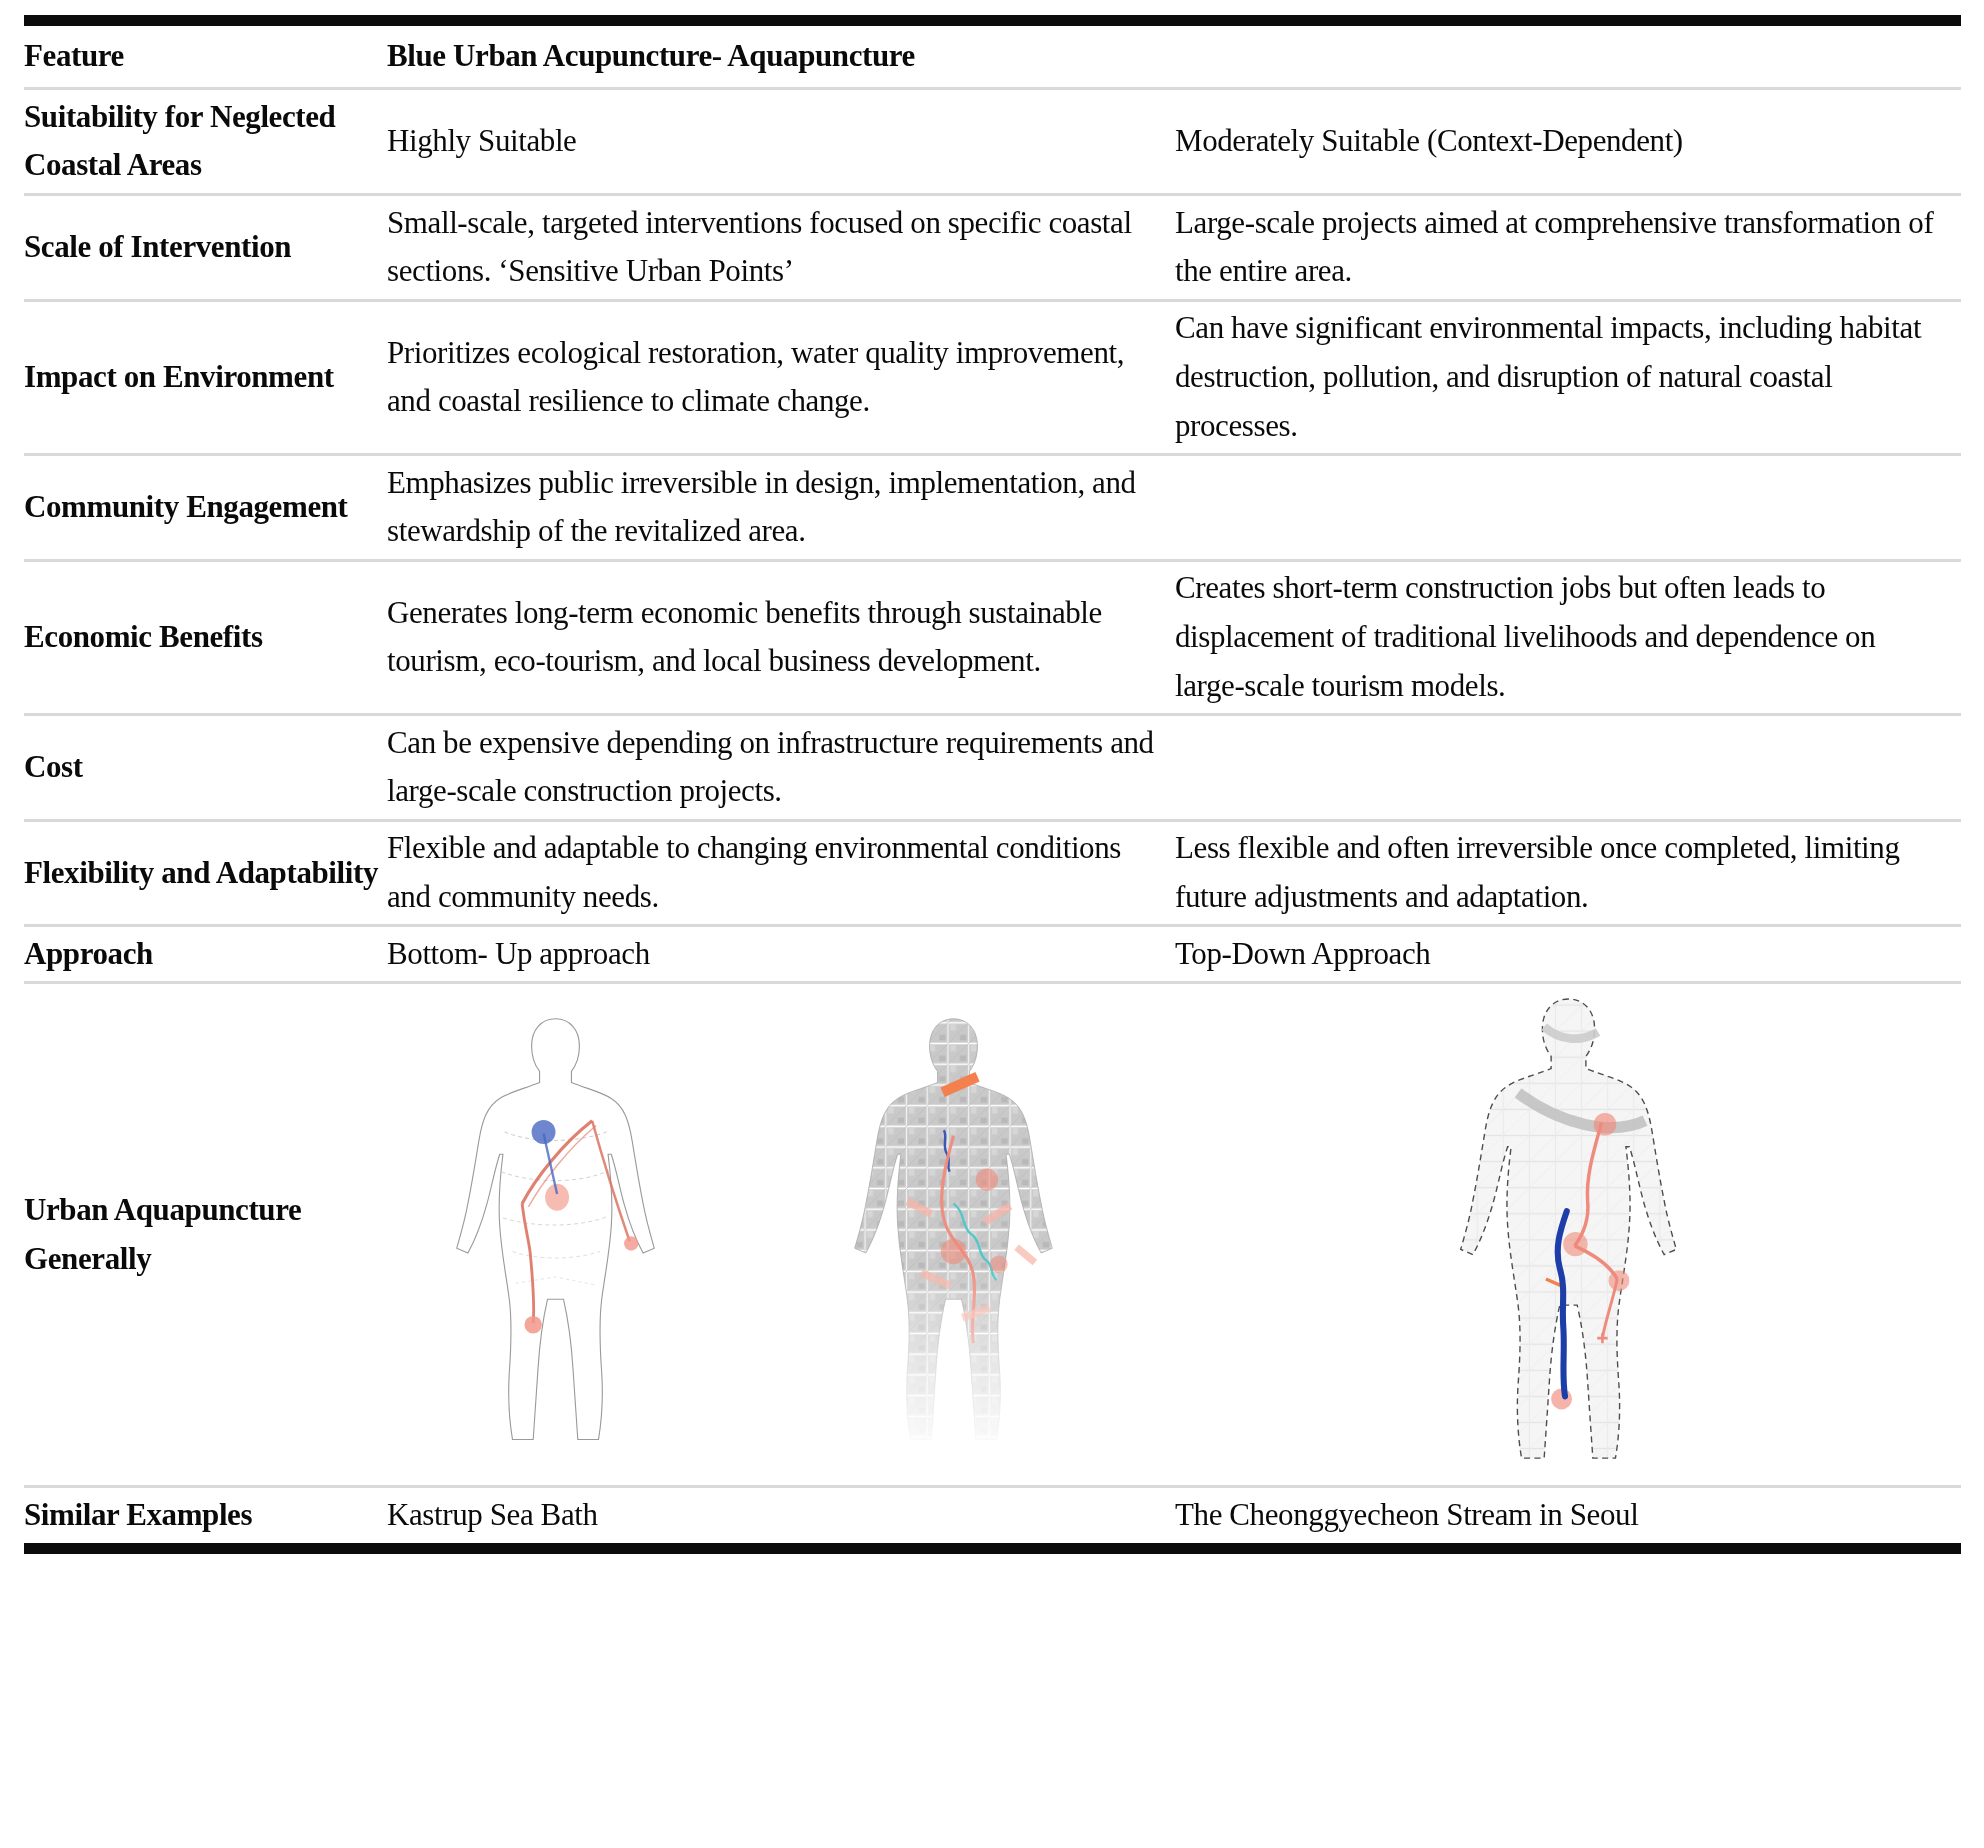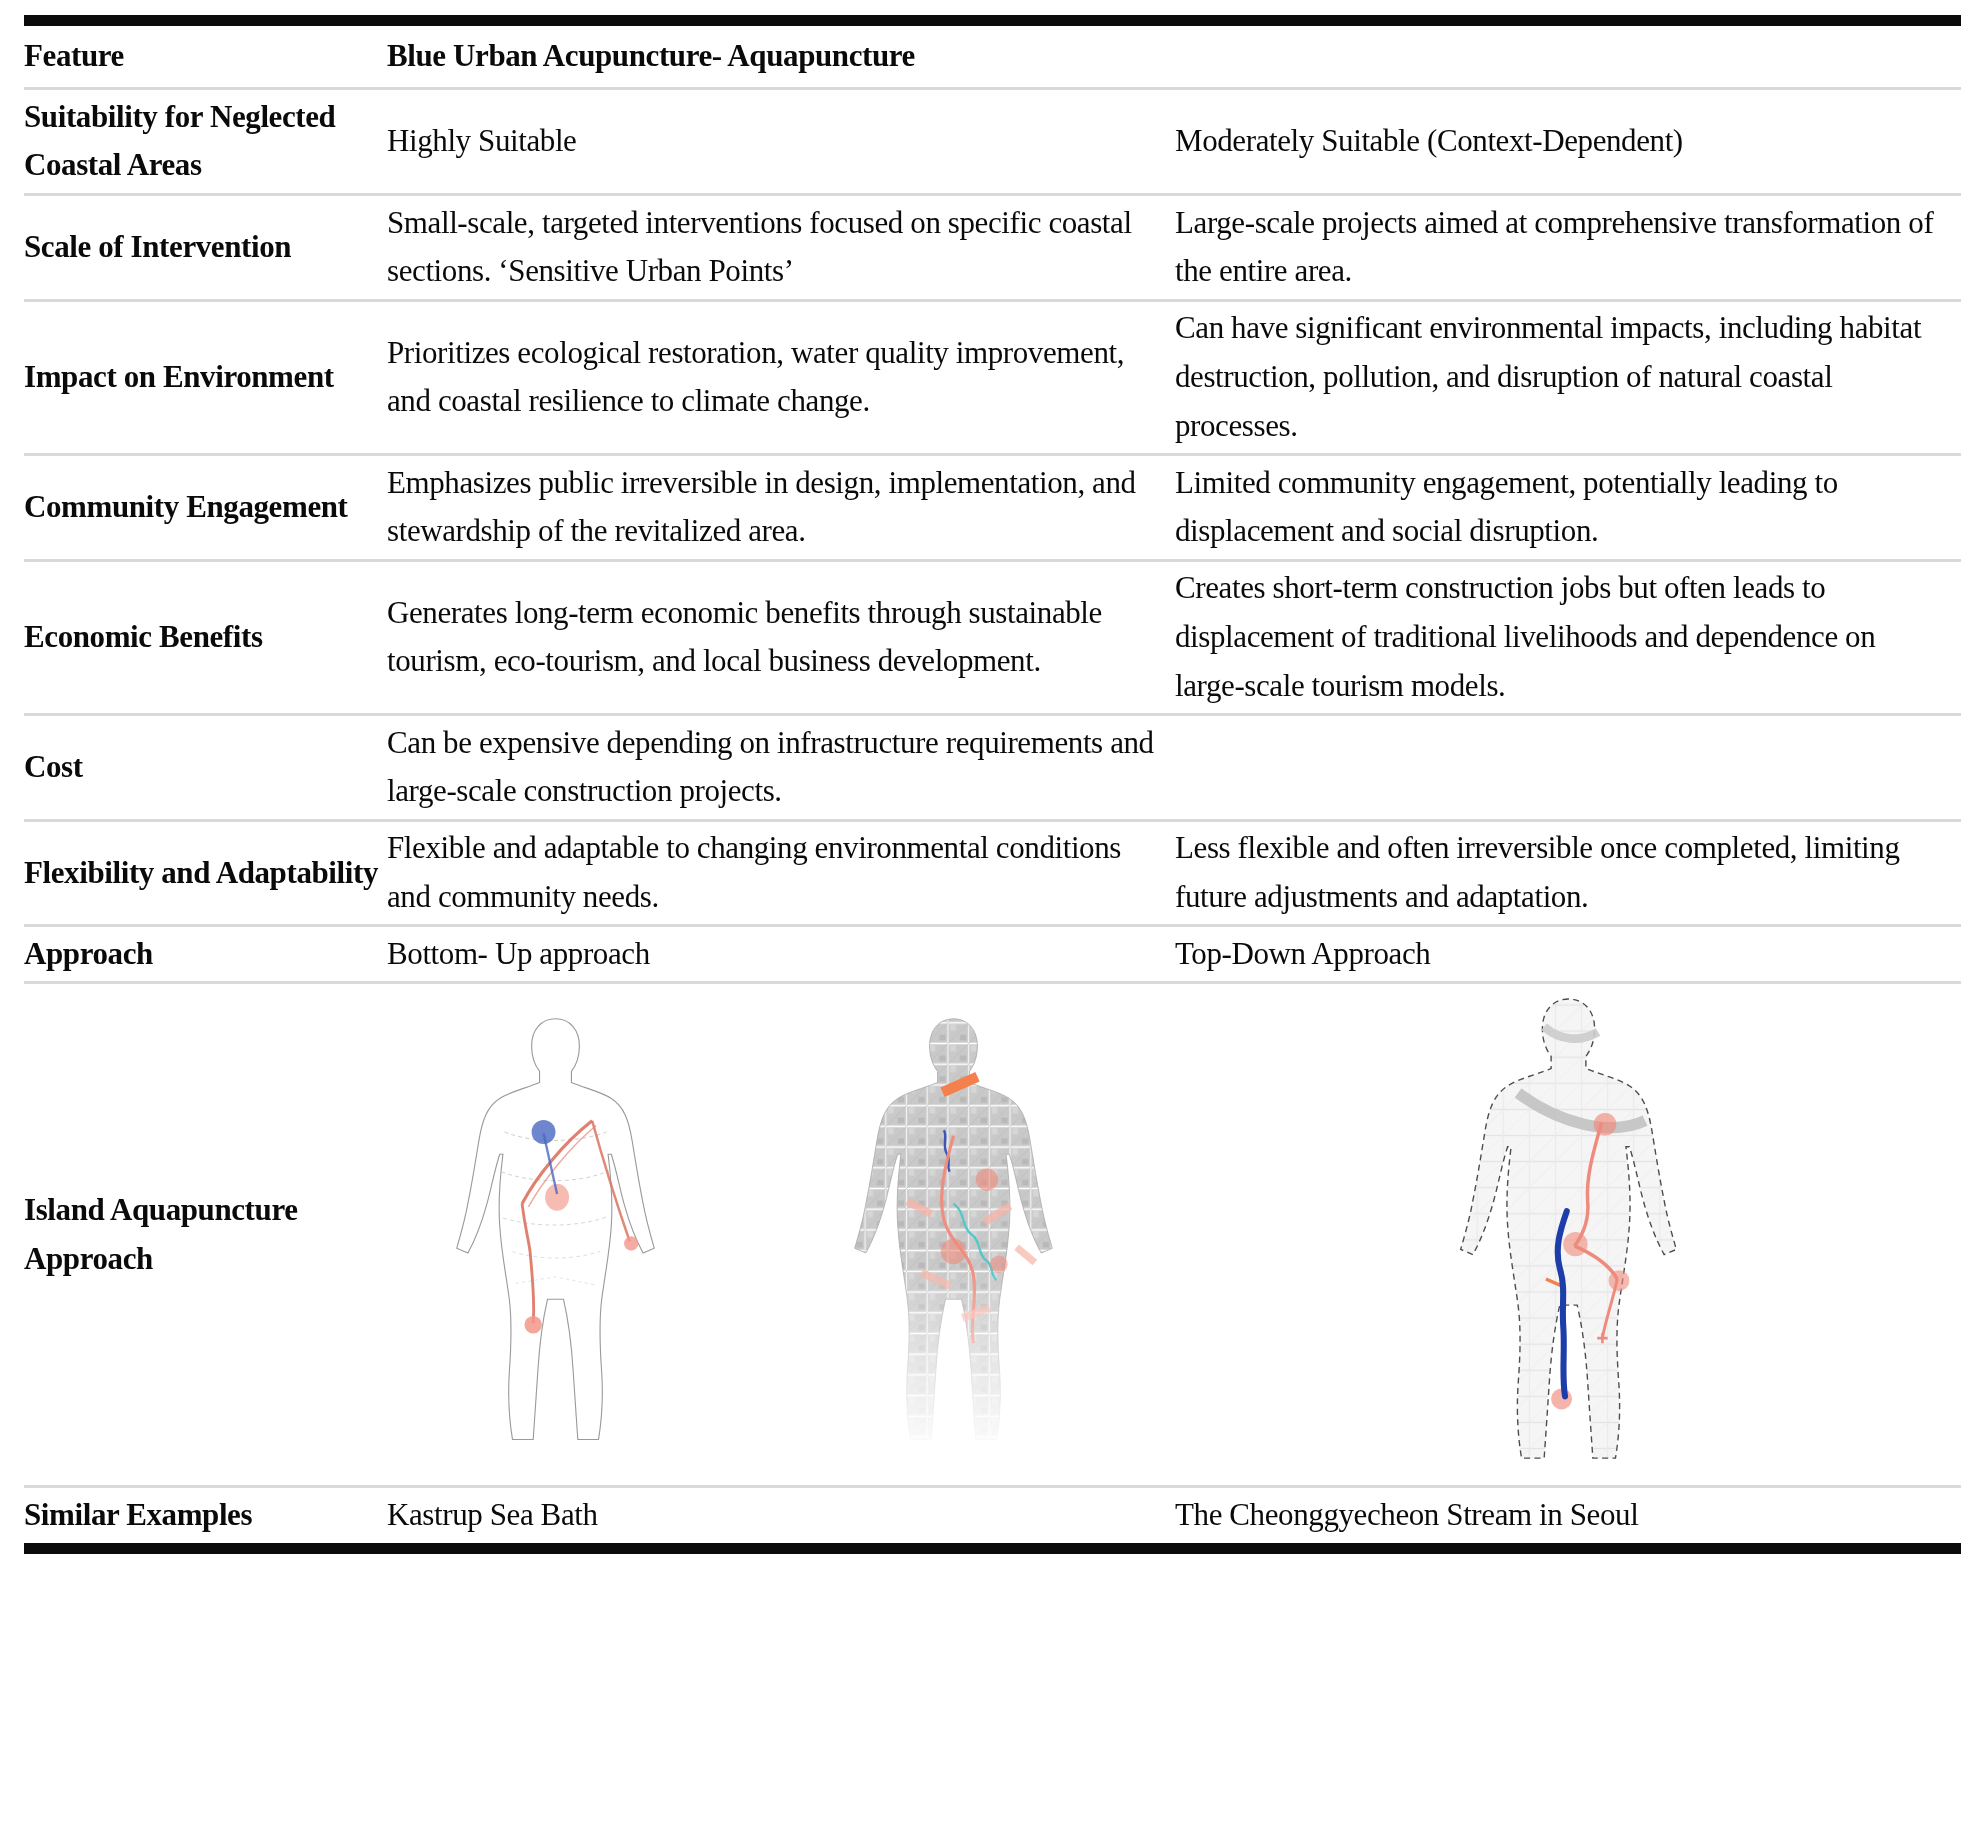--- a/index.html
+++ b/index.html
@@ -82,21 +82,20 @@
 
     <div class="grid row">
       <div class="cell feature-cell">Impact on Environment</div>
       <div class="cell">Prioritizes ecological restoration, water quality improvement, and coastal resilience to climate change.</div>
       <div class="cell">Can have significant environmental impacts, including habitat destruction, pollution, and disruption of natural coastal processes.</div>
     </div>
 
     <div class="grid row">
       <div class="cell feature-cell">Community Engagement</div>
       <div class="cell">Emphasizes public irreversible in design, implementation, and stewardship of the revitalized area.</div>
-      <div class="cell">Limited community engagement, potentially leading to displacement and social disruption.</div>
     </div>
 
     <div class="grid row">
       <div class="cell feature-cell">Economic Benefits</div>
       <div class="cell">Generates long-term economic benefits through sustainable tourism, eco-tourism, and local business development.</div>
       <div class="cell">Creates short-term construction jobs but often leads to displacement of traditional livelihoods and dependence on large-scale tourism models.</div>
     </div>
 
     <div class="grid row">
       <div class="cell feature-cell">Cost</div>
@@ -109,21 +108,21 @@
       <div class="cell">Less flexible and often irreversible once completed, limiting future adjustments and adaptation.</div>
     </div>
 
     <div class="grid row">
       <div class="cell feature-cell">Approach</div>
       <div class="cell">Bottom- Up approach</div>
       <div class="cell">Top-Down Approach</div>
     </div>
 
     <div class="grid row image-row">
-      <div class="cell feature-cell">Island Aquapuncture Approach</div>
+      <div class="cell feature-cell">Urban Aquapuncture Generally</div>
 
       <div class="figcell figcell-blue">
 
         <svg width="239" height="447" viewBox="0 0 300 560">
           <use href="#bodyPath" fill="#ffffff" stroke="#9a9a9a" stroke-width="1.4"></use>
           <path d="M86,150 C130,168 190,160 214,150" stroke="#c9c9c9" stroke-width="1.2" fill="none" stroke-dasharray="5 4"></path>
           <path d="M82,200 C130,218 190,212 218,198" stroke="#cfcfcf" stroke-width="1.2" fill="none" stroke-dasharray="5 4"></path>
           <path d="M84,258 C130,272 186,268 216,256" stroke="#d4d4d4" stroke-width="1.2" fill="none" stroke-dasharray="5 4"></path>
           <path d="M96,300 C130,312 176,310 206,300" stroke="#dddddd" stroke-width="1.2" fill="none" stroke-dasharray="5 4"></path>
           <path d="M100,340 L150,332 L200,342" stroke="#e3e3e3" stroke-width="1.2" fill="none" stroke-dasharray="4 4"></path>

